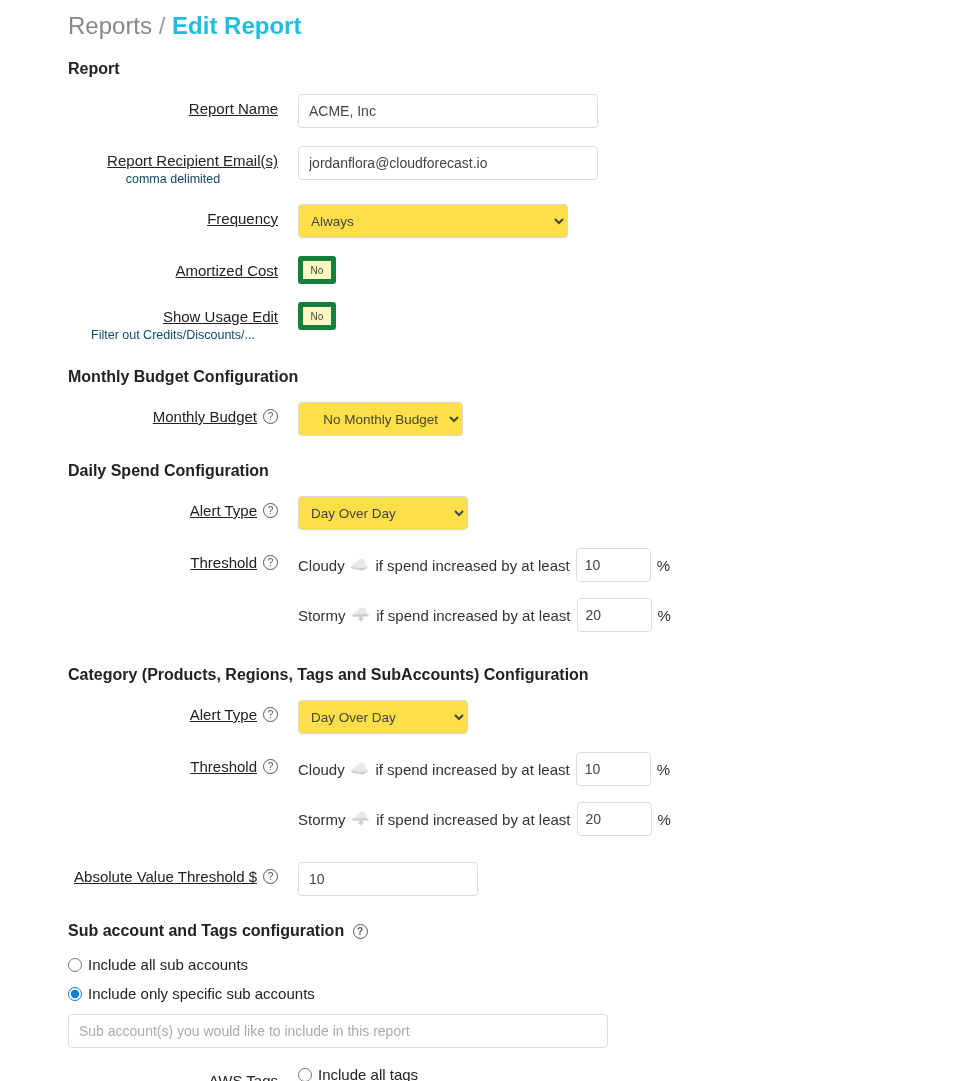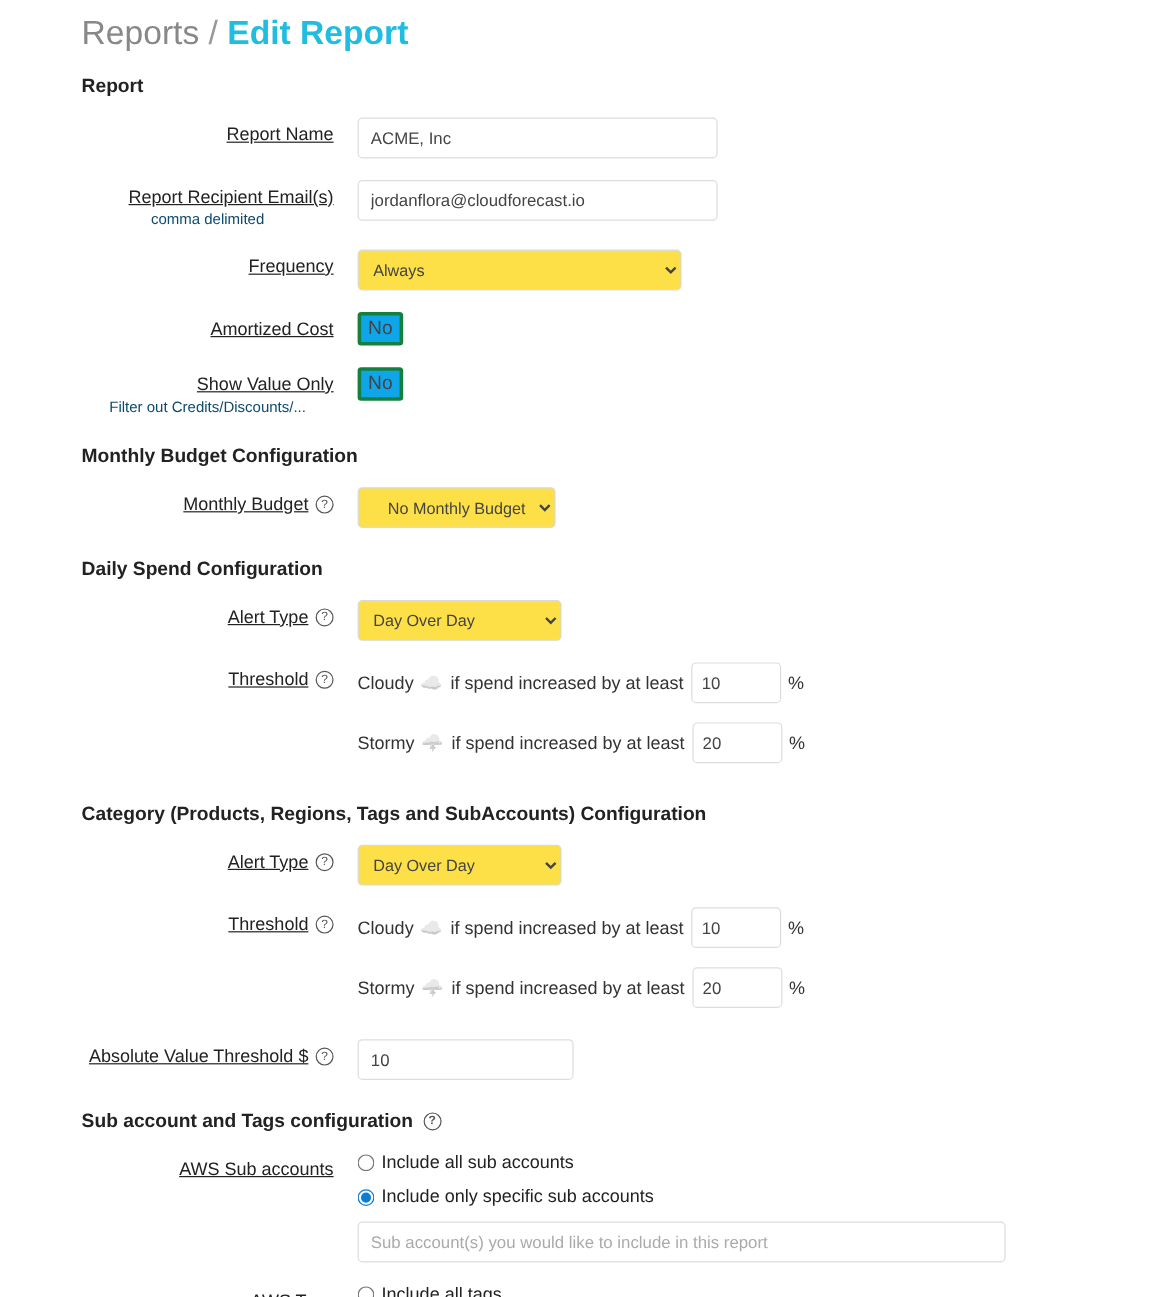--- a/index.html
+++ b/index.html
@@ -3,21 +3,21 @@
   <meta charset="utf-8">
   <style>
     * { box-sizing: border-box; margin: 0; padding: 0; }
     body {
       font-family: -apple-system, BlinkMacSystemFont, "Segoe UI", Helvetica, Arial, sans-serif;
       background: #fff;
       color: #333;
       padding: 12px 68px;
       width: 973px;
     }
-    .breadcrumb { font-size: 28px; color: #999; margin-bottom: 20px; }
+    .breadcrumb { font-size: 24px; color: #999; margin-bottom: 20px; }
     .breadcrumb .current { color: #21bde1; font-weight: 600; }
     .breadcrumb .parent { color: #888; }
     .section-title { font-weight: 700; font-size: 16px; color: #222; margin-top: 26px; margin-bottom: 16px; }
     .section-title.first { margin-top: 8px; }
     .form-row { display: flex; align-items: flex-start; margin-bottom: 18px; }
     .label-col { width: 230px; flex-shrink: 0; text-align: right; padding-right: 20px; padding-top: 6px; }
     .label-col .label { text-decoration: underline; font-size: 15px; color: #222; display: inline; }
     .label-col .subtext { font-size: 12.5px; color: #0c4a6e; margin-top: 2px; display: block; text-align: center; }
     .input-col { flex: 1; display: flex; flex-direction: column; gap: 8px; }
     input[type="text"].text-input, input[type="email"].text-input {
@@ -29,22 +29,22 @@
     input.text-input.wide { width: 540px; }
     select.select-input {
       height: 34px; border: 1px solid #d9d9d9; border-radius: 4px;
       padding: 0 8px; font-size: 13.5px; background: #fde047; color: #444;
     }
     select.w270 { width: 270px; }
     select.w165 { width: 165px; text-align: right; }
     select.w170 { width: 170px; }
     .toggle-no {
       display: inline-flex; align-items: center; justify-content: center;
-      width: 38px; height: 28px; background: #0ea5e9; border: 3px solid #15803d;
-      border-radius: 3px; font-size: 16px; color: #444;
+      width: 38px; height: 28px; background: #fef9c3; border: 5px solid #15803d;
+      border-radius: 3px; font-size: 10px; color: #444;
     }
     .help-icon {
       display: inline-block; width: 15px; height: 15px; border: 1.4px solid #555;
       border-radius: 50%; font-size: 10px; line-height: 13px; text-align: center;
       color: #555; margin-left: 4px; vertical-align: middle;
     }
     .help-icon::after { content: "?"; }
     .threshold-line { display: flex; align-items: center; gap: 6px; font-size: 15px; color: #333; margin-bottom: 8px; }
     .threshold-line .pct { font-size: 15px; }
     .cloud-icon { font-size: 15px; filter: grayscale(100%); }
@@ -90,21 +90,21 @@
 
 <div class="form-row">
   <div class="label-col"><span class="label">Amortized Cost</span></div>
   <div class="input-col">
     <span class="toggle-no">No</span>
   </div>
 </div>
 
 <div class="form-row">
   <div class="label-col">
-    <span class="label">Show Value Only</span>
+    <span class="label">Show Usage Edit</span>
     <span class="subtext">Filter out Credits/Discounts/...</span>
   </div>
   <div class="input-col">
     <span class="toggle-no">No</span>
   </div>
 </div>
 
 <div class="section-title">Monthly Budget Configuration</div>
 
 <div class="form-row">
@@ -214,21 +214,20 @@
     <input type="text" class="text-input medium" value="10" style="">
   </div>
 </div>
 
 <div class="section-title">
   <span>Sub account and Tags configuration</span>
   <span class="help-icon"></span>
 </div>
 
 <div class="form-row">
-  <div class="label-col"><span class="label">AWS Sub accounts</span></div>
   <div class="input-col">
     <label class="radio-line">
       <input type="radio" name="subacct" style="">
       <span>Include all sub accounts</span>
     </label>
     <label class="radio-line">
       <input type="radio" name="subacct" checked="" style="">
       <span>Include only specific sub accounts</span>
     </label>
     <input type="text" class="text-input wide" placeholder="Sub account(s) you would like to include in this report" style="">

